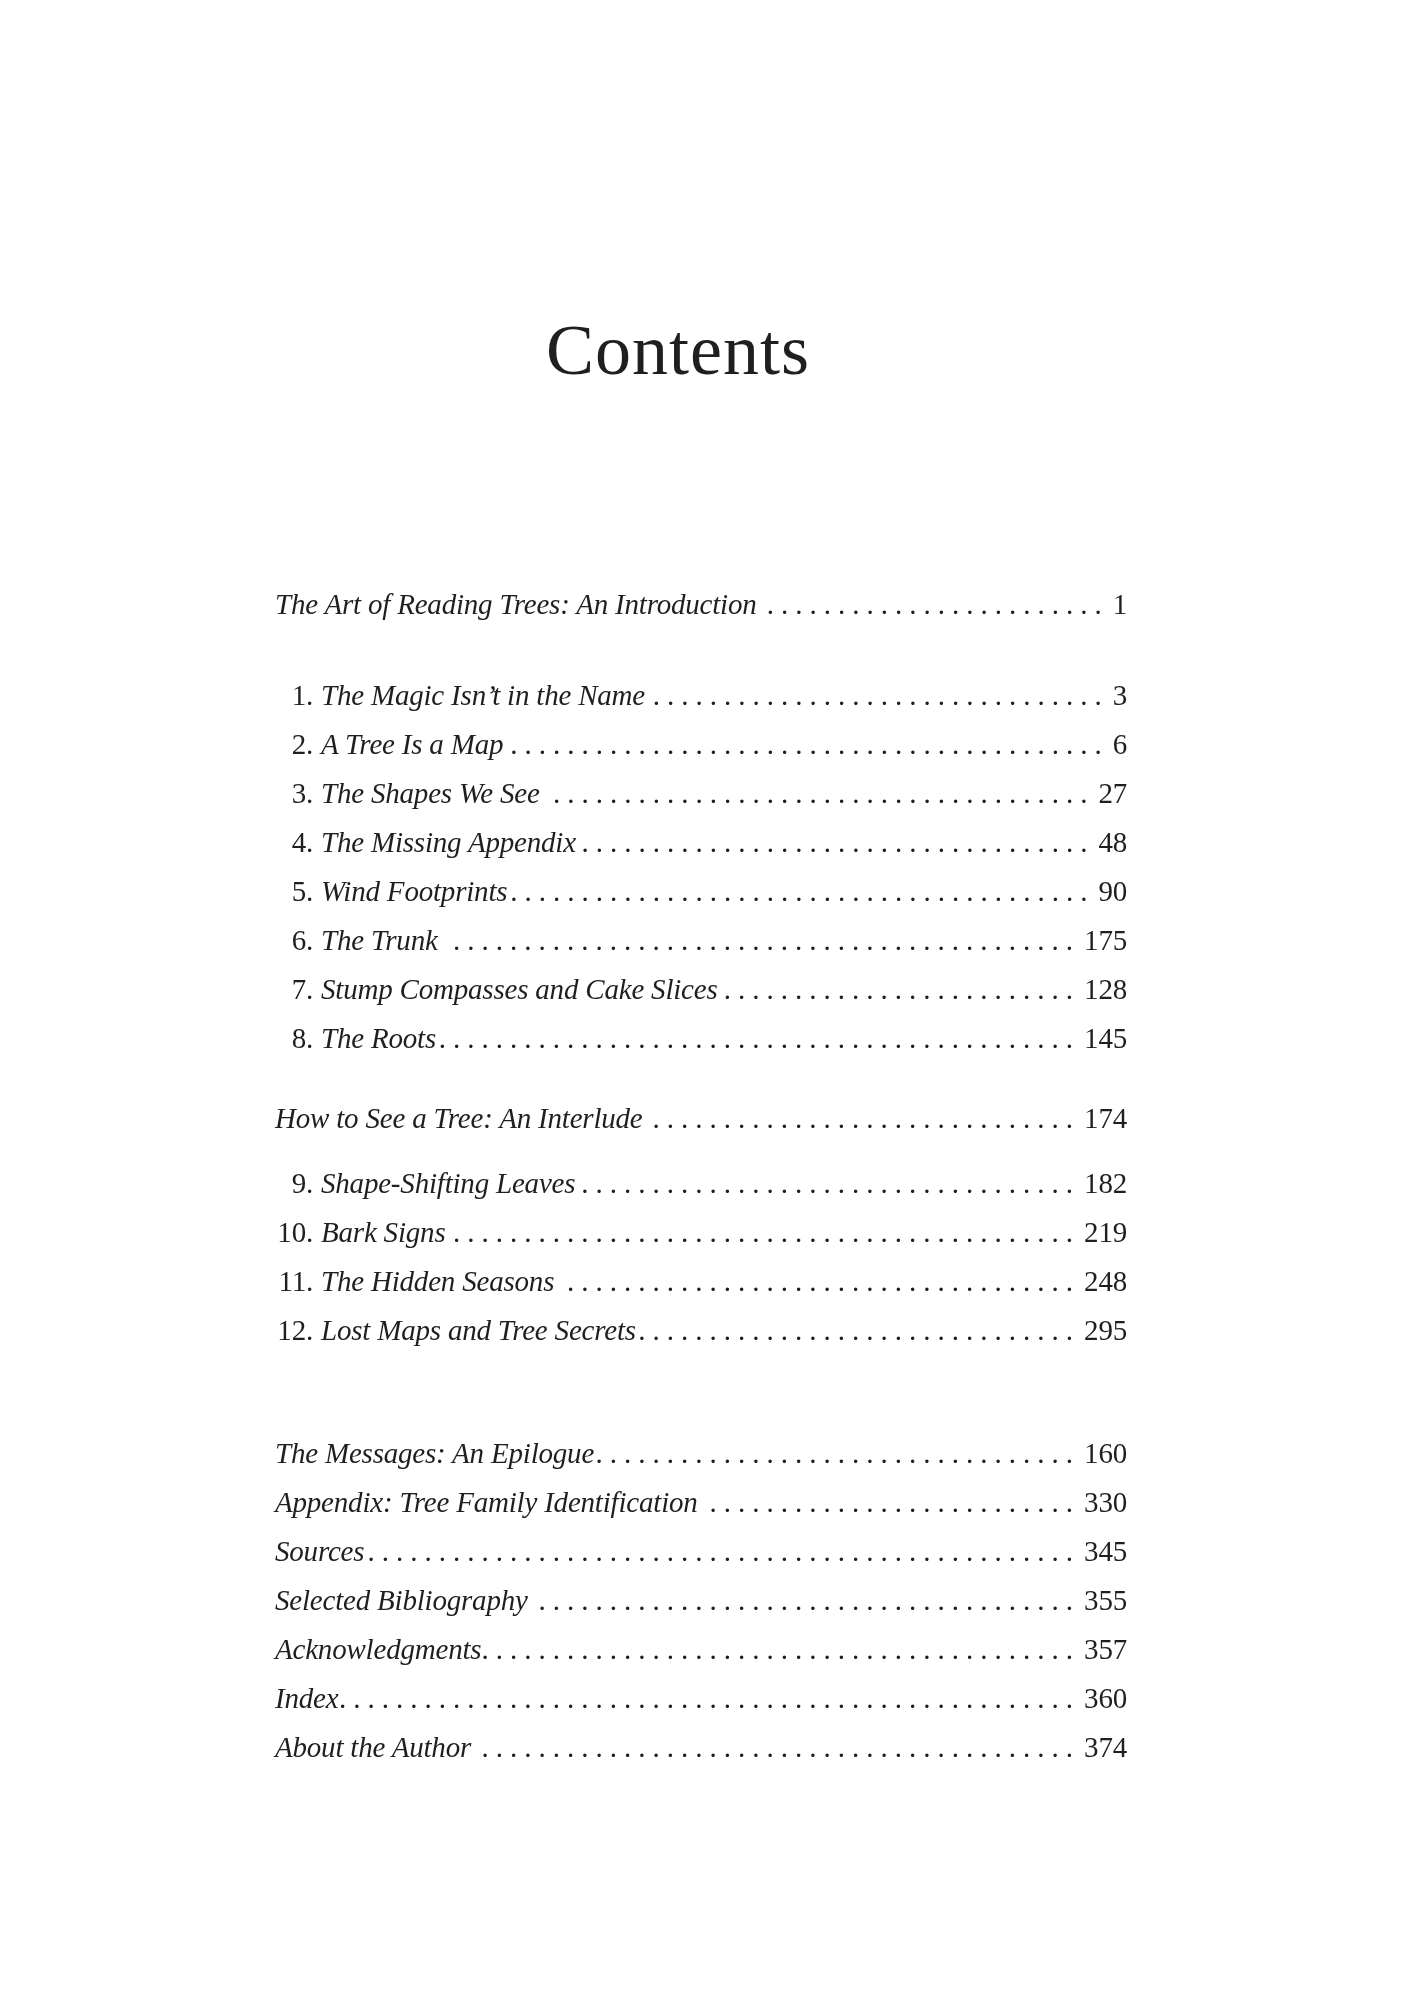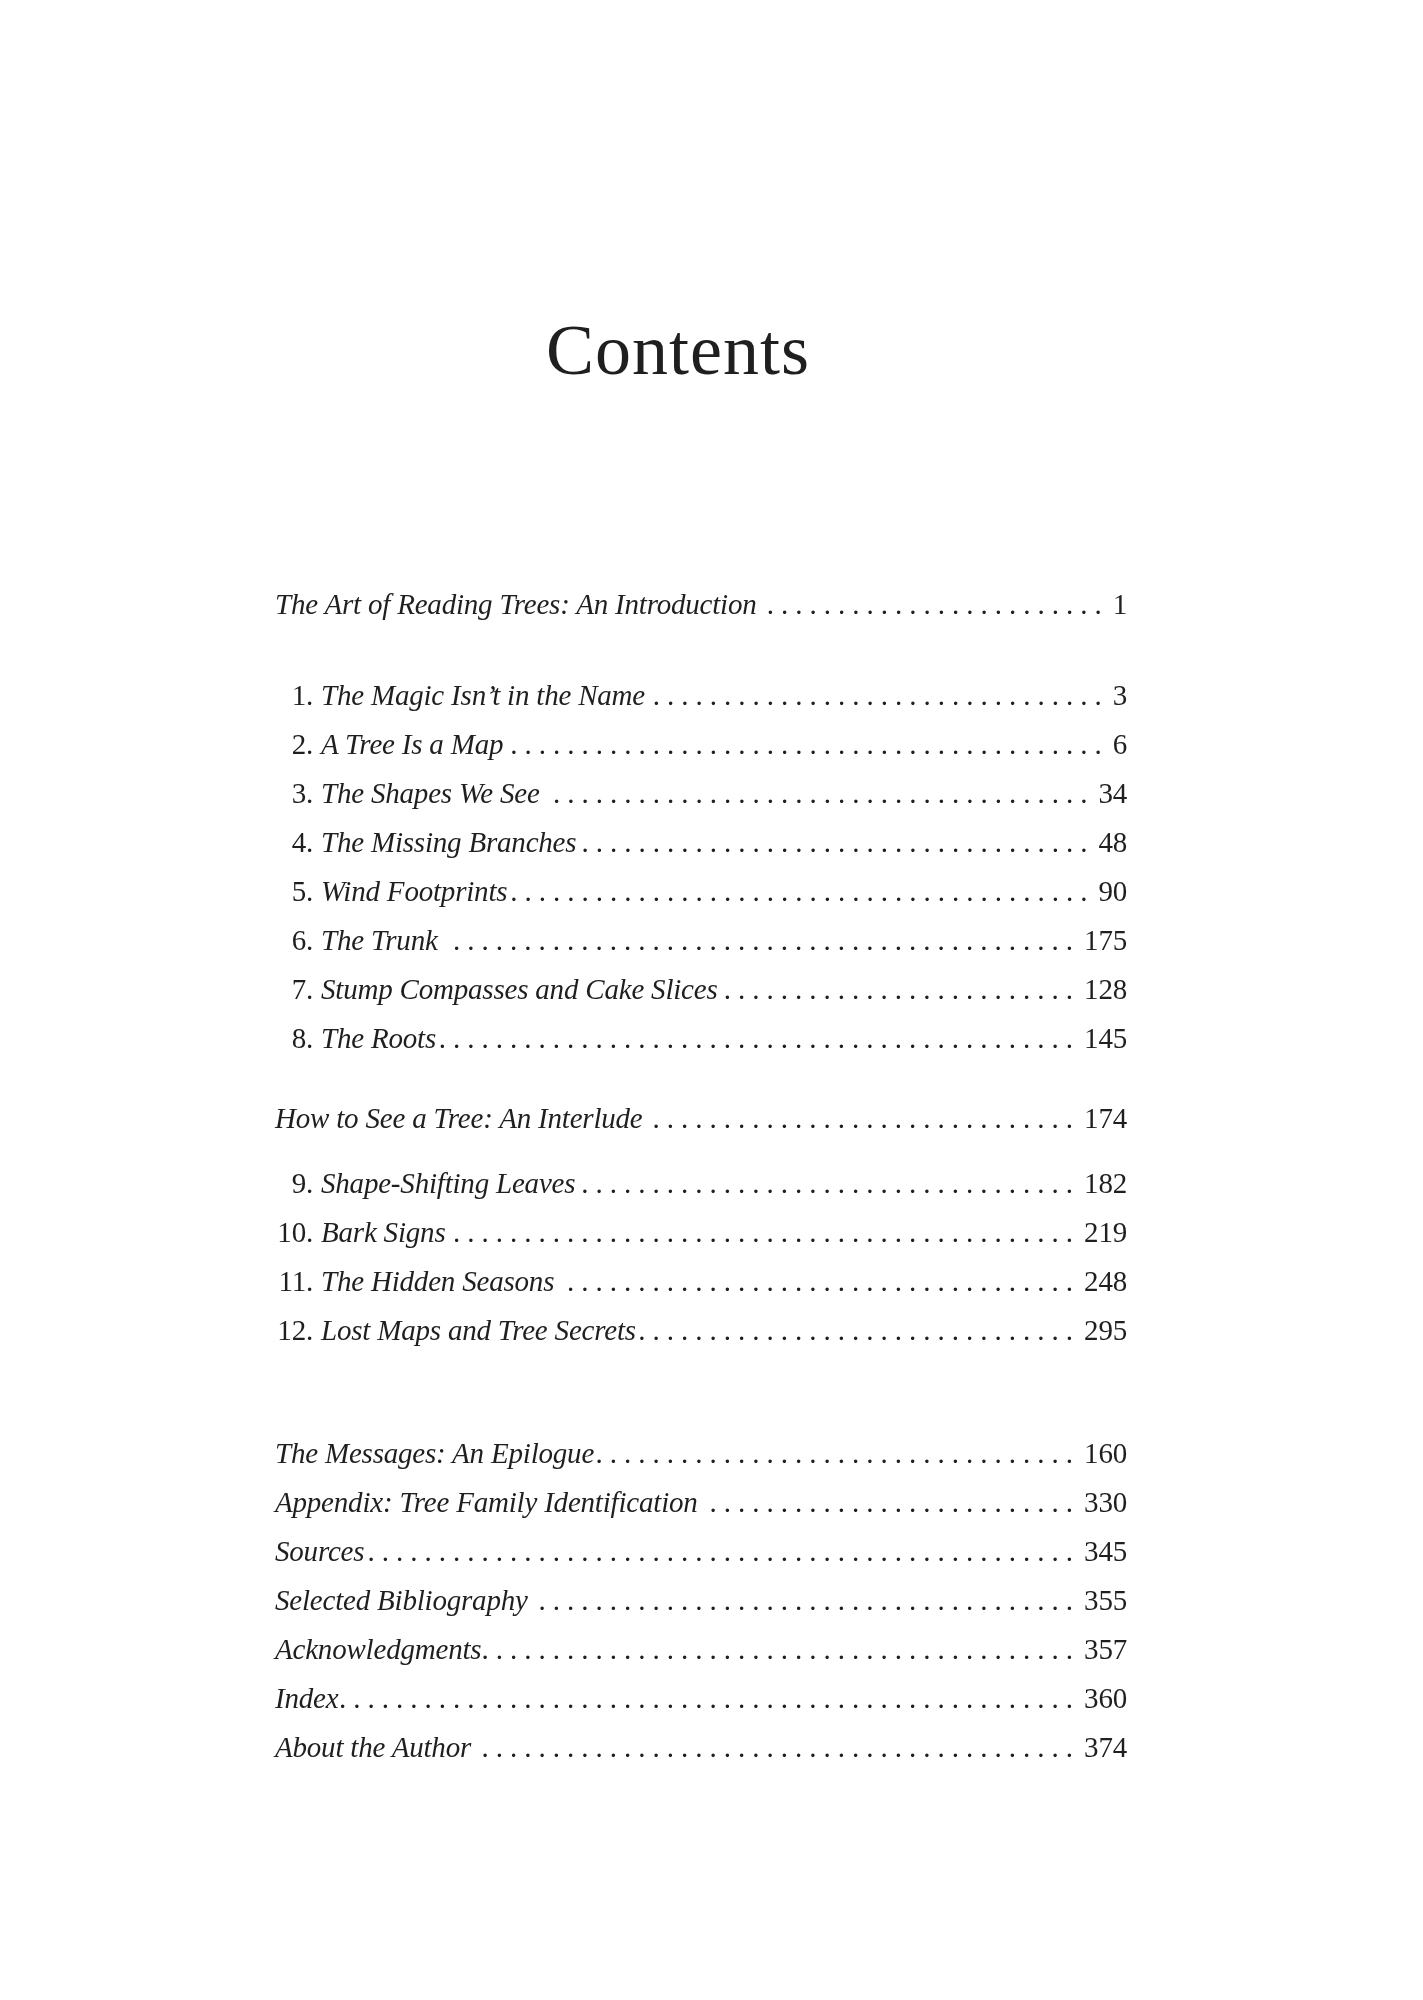--- a/index.html
+++ b/index.html
@@ -96,25 +96,25 @@
         <div class="row">
           <span class="num">2.</span>
           <span class="label">A Tree Is a Map</span>
           <span class="leader">..........................................</span>
           <span class="page-num">6</span>
         </div>
         <div class="row">
           <span class="num">3.</span>
           <span class="label">The Shapes We See</span>
           <span class="leader">......................................</span>
-          <span class="page-num">34</span>
+          <span class="page-num">27</span>
         </div>
         <div class="row">
           <span class="num">4.</span>
-          <span class="label">The Missing Branches</span>
+          <span class="label">The Missing Appendix</span>
           <span class="leader">....................................</span>
           <span class="page-num">48</span>
         </div>
         <div class="row">
           <span class="num">5.</span>
           <span class="label">Wind Footprints</span>
           <span class="leader">.........................................</span>
           <span class="page-num">90</span>
         </div>
         <div class="row">

